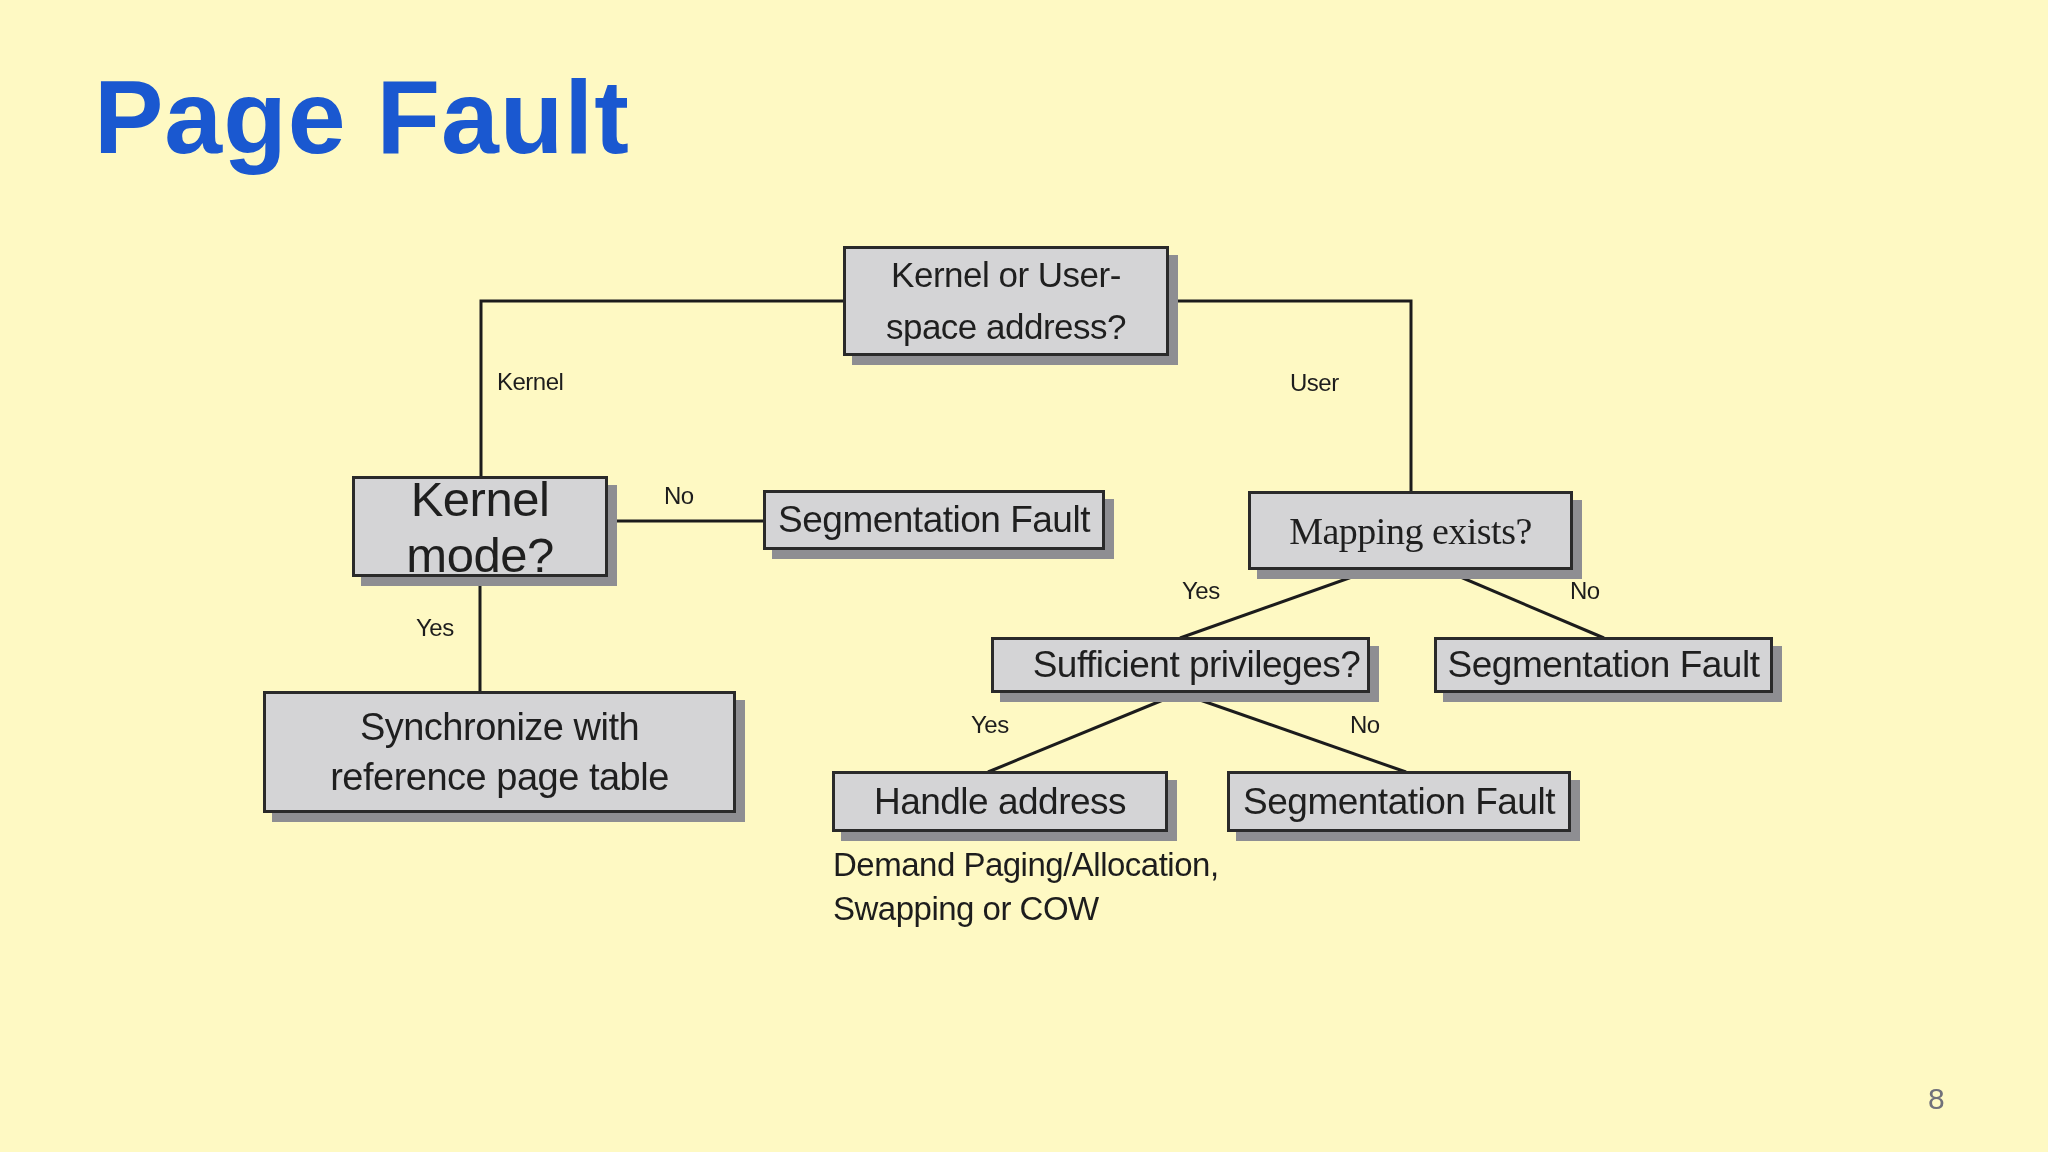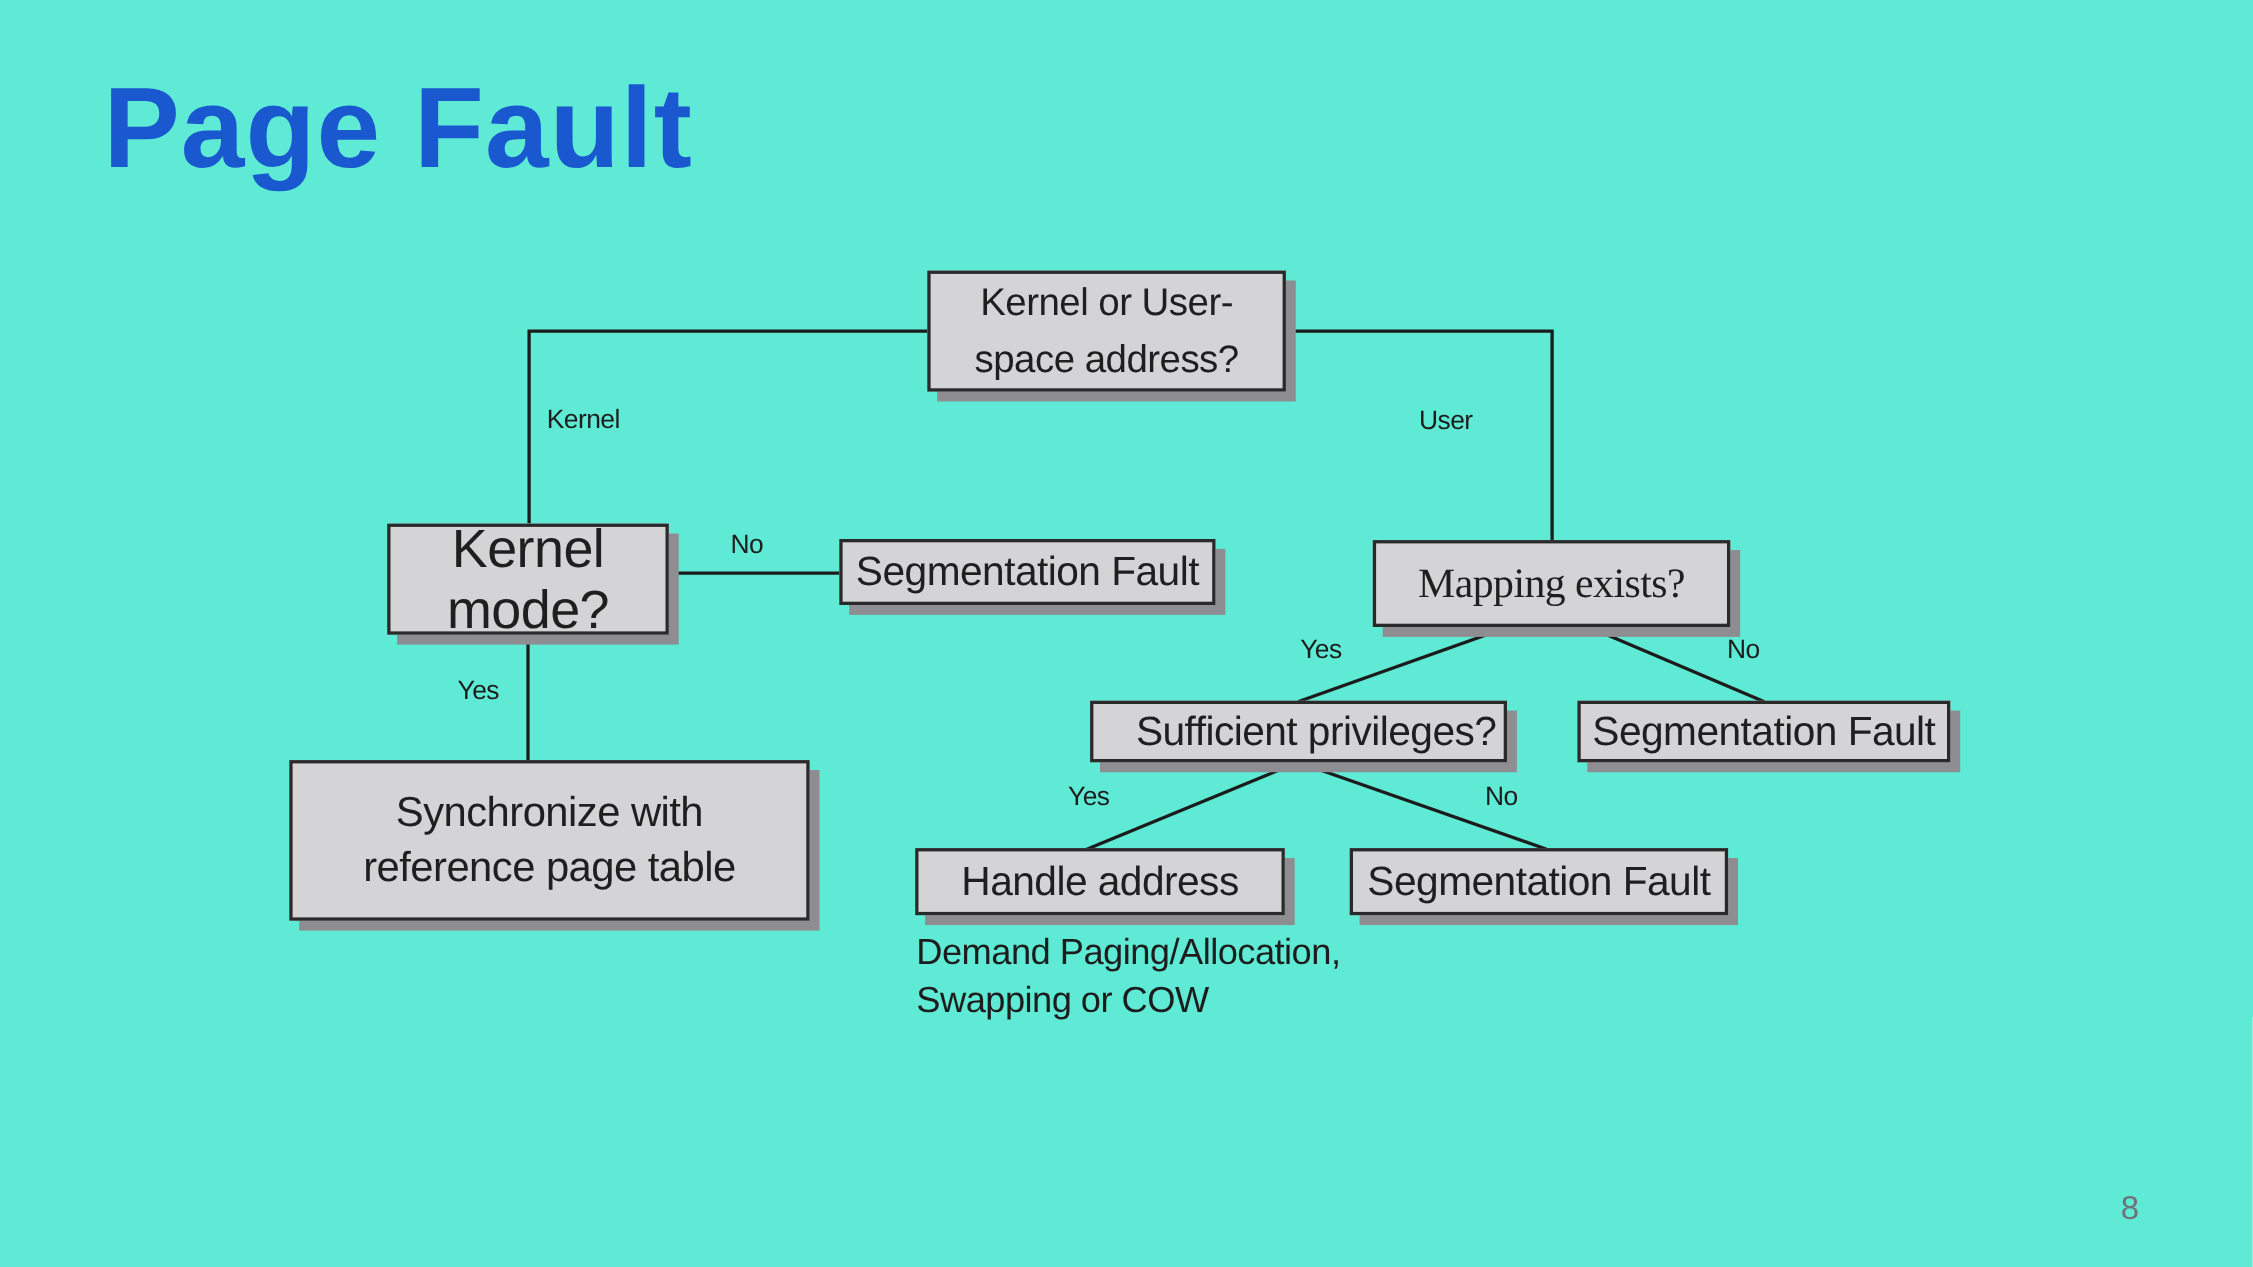--- a/index.html
+++ b/index.html
@@ -5,21 +5,21 @@
   html, body {
     margin: 0;
     padding: 0;
     background: #fdfdfd;
     font-family: "Liberation Sans", sans-serif;
   }
   #slide {
     position: relative;
     width: 2048px;
     height: 1152px;
-    background: #5eead4;
+    background: #fef9c3;
     overflow: hidden;
   }
   .slide-title {
     position: absolute;
     left: 94px;
     top: 58px;
     font-size: 104px;
     font-weight: 700;
     letter-spacing: 1px;
     color: #1a58d0;
@@ -78,21 +78,21 @@
   }
   
   #node-kernel-or-user      { left: 843px;  top: 246px; width: 326px; height: 110px; font-size: 35px; line-height: 52px; }
   #node-kernel-mode         { left: 352px;  top: 476px; width: 256px; height: 101px; font-size: 49px; }
   #node-segfault-kernel     { left: 763px;  top: 490px; width: 342px; height: 60px;  font-size: 37px; }
   #node-mapping-exists      { left: 1248px; top: 491px; width: 325px; height: 79px;  font-size: 38px; font-family: Liberation Serif, serif; }
   #node-sufficient-priv     { left: 991px;  top: 637px; width: 379px; height: 56px;  font-size: 37px; padding-left: 32px; }
   #node-segfault-mapping    { left: 1434px; top: 637px; width: 339px; height: 56px;  font-size: 37px; }
   #node-handle-request      { left: 832px;  top: 771px; width: 336px; height: 61px;  font-size: 37px; }
   #node-segfault-priv       { left: 1227px; top: 771px; width: 344px; height: 61px;  font-size: 37px; }
-  #node-synchronize         { left: 263px;  top: 691px; width: 473px; height: 146px; font-size: 38px; line-height: 50px; }
+  #node-synchronize         { left: 263px;  top: 691px; width: 473px; height: 122px; font-size: 38px; line-height: 50px; }
   
   #label-kernel        { left: 497px;  top: 368px; }
   #label-user          { left: 1290px; top: 369px; }
   #label-no-kernelmode { left: 664px;  top: 482px; }
   #label-yes-kernelmode{ left: 416px;  top: 614px; }
   #label-yes-mapping   { left: 1182px; top: 577px; }
   #label-no-mapping    { left: 1570px; top: 577px; }
   #label-yes-priv      { left: 971px;  top: 711px; }
   #label-no-priv       { left: 1350px; top: 711px; }
 </style>

